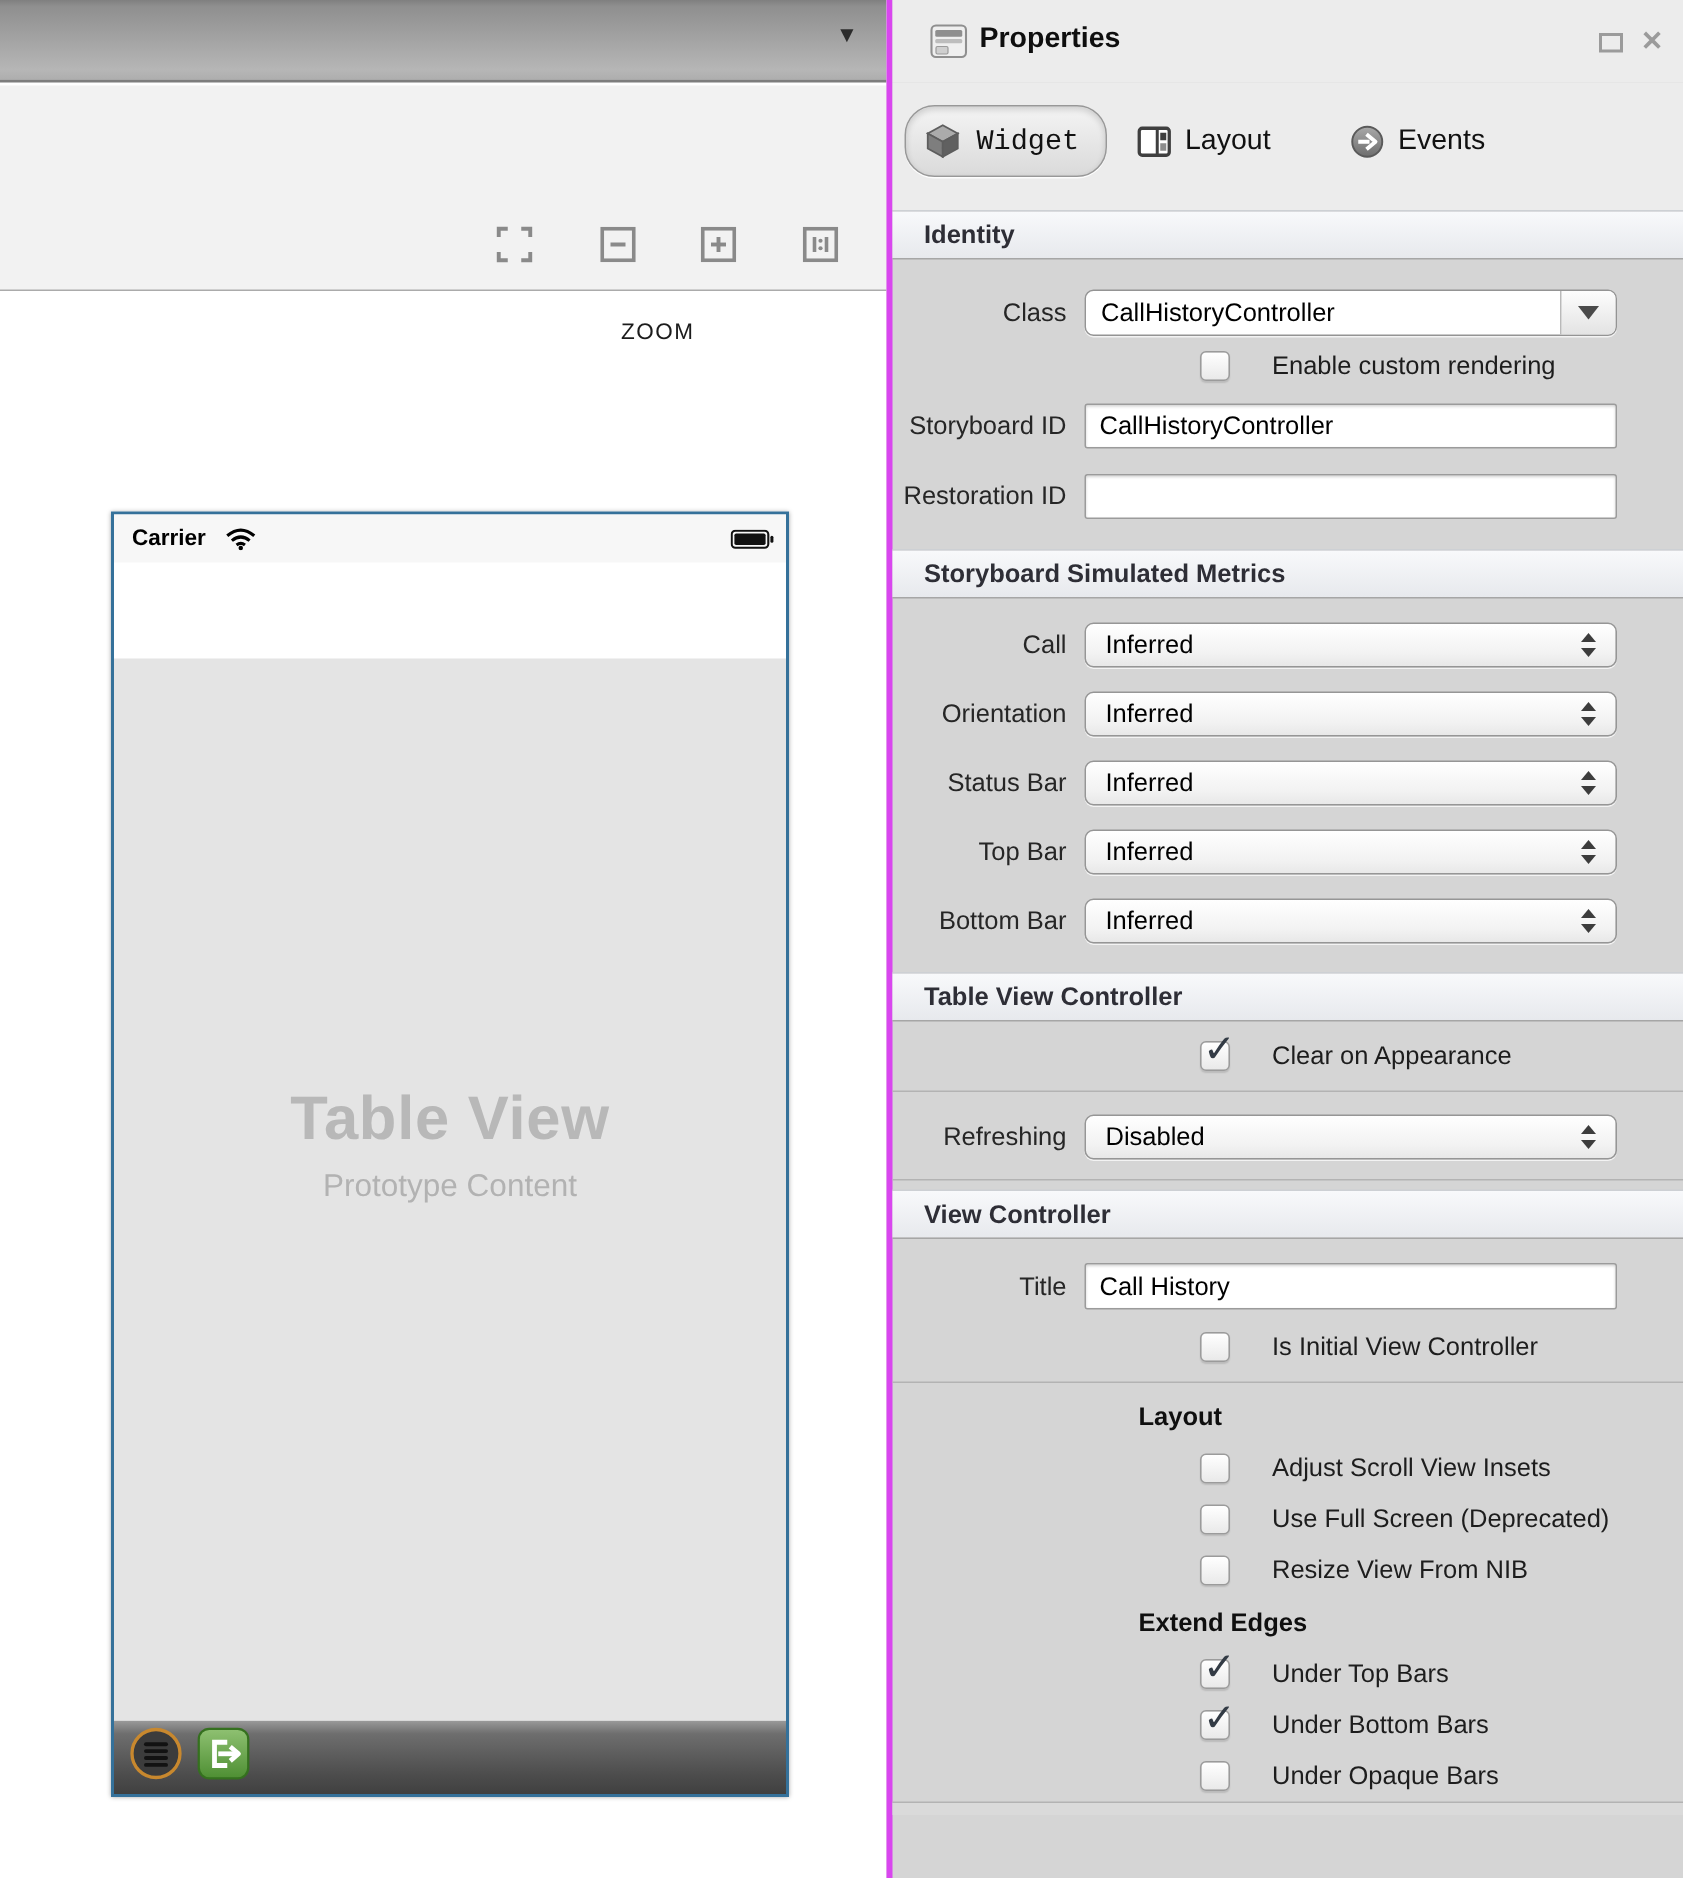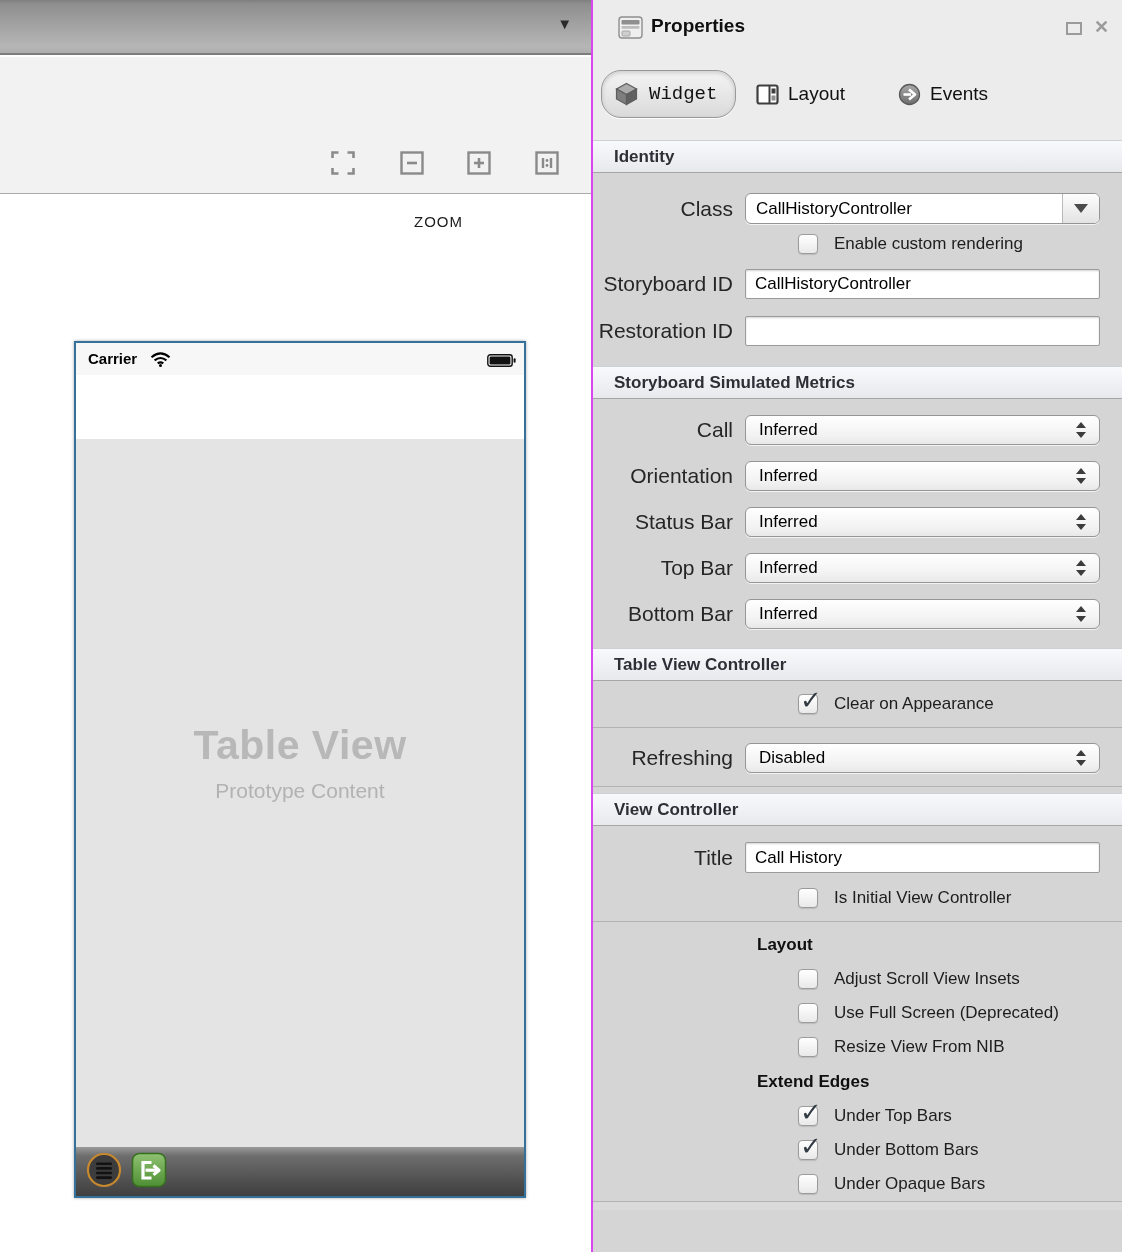--- a/index.html
+++ b/index.html
@@ -28,21 +28,21 @@
   .table-area { height:708px; background:#e4e4e4; position:relative; }
   .tv-title { position:absolute; top:283px; width:100%; text-align:center; font-size:41px;
     font-weight:bold; color:#b8b8b8; letter-spacing:.5px; }
   .tv-sub { position:absolute; top:340px; width:100%; text-align:center; font-size:21px;
     color:#b2b2b2; }
   .device-dock { height:49px; background:linear-gradient(180deg,#9a9a9a 0%,#6e6e6e 18%,#4c4c4c 75%,#404040 100%);
     display:flex; align-items:center; padding-left:9px; gap:7px; }
 
   
   .right-pane { position:absolute; left:591px; top:0; width:531px; height:1252px;
-    background:#d5d5d5; border-left:2px solid #d946ef; }
+    background:#d5d5d5; border-left:4px solid #d946ef; }
   .props-titlebar { height:55px; background:#ececec; position:relative; }
   .props-titlebar .ticon { position:absolute; left:25px; top:16px; }
   .props-title { position:absolute; left:58px; top:15px; font-size:19px; font-weight:bold; color:#0f0f0f; }
   .float-btn { position:absolute; right:40px; top:22px; width:16px; height:13px;
     border:2px solid #9b9b9b; background:none; }
   .close-btn { position:absolute; right:13px; top:13px; font-size:18px; font-weight:bold;
     color:#9b9b9b; background:none; border:none; line-height:1.6; }
 
   .props-tabs { height:85px; background:#ececec; position:relative; }
   .tab { position:absolute; top:15px; height:48px; display:flex; align-items:center; gap:9px;
@@ -53,21 +53,21 @@
   .tab-layout { left:163px; }
   .tab-events { left:305px; }
 
   .sec-header { height:33px; background:linear-gradient(180deg,#f8f9fb,#e7e9ed);
     border-top:1px solid #cdd0d4; border-bottom:1px solid #a6a6a6;
     display:flex; align-items:center; padding-left:21px;
     font-size:17px; font-weight:bold; color:#2e2e36;text-align:right; }
   .mt20{margin-top:20px}.mt19{margin-top:19px}.mt6{margin-top:6px}
 
   .form-row { display:flex; align-items:center; margin-right:12px; }
-  .flabel { width:152px; text-align:right; padding-right:12px; font-size:21px; color:#262626; flex:none; }
+  .flabel { width:128px; text-align:right; padding-right:12px; font-size:17px; color:#262626; flex:none; }
   .indent { margin-left:164px; }
 
   .tfield { width:355px; height:30px; border:1px solid #9b9b9b; background:#fff; border-radius:2px;
     padding:0 9px; font-size:17px; color:#000; box-shadow:inset 0 1px 2px rgba(0,0,0,.18);
     font-family:"Liberation Sans",sans-serif; outline:none; }
   .combo { width:355px; height:31px; border:1px solid #949494; border-radius:6px; background:#fff;
     display:flex; overflow:hidden; box-shadow:0 1px 0 rgba(255,255,255,.7); }
   .combo-text { flex:1; display:flex; align-items:center; padding:0 10px; font-size:17px; color:#000; }
   .combo-btn { width:37px; border-left:1px solid #b9b9b9; background:linear-gradient(180deg,#fdfdfd,#e3e3e3);
     display:flex; align-items:center; justify-content:center; }
@@ -77,21 +77,21 @@
   .popup { width:355px; height:30px; border:1px solid #969696; border-radius:6px;
     background:linear-gradient(180deg,#ffffff,#f2f2f2 70%,#e8e8e8);
     display:flex; align-items:center; padding:0 34px 0 13px; font-size:17px; color:#000;
     position:relative; box-shadow:0 1px 0 rgba(255,255,255,.7); }
   .stepper { position:absolute; right:13px; top:6px; display:flex; flex-direction:column; gap:4px; }
   .stepper .up { width:0;height:0; border-left:5px solid transparent; border-right:5px solid transparent;
     border-bottom:6px solid #3c3c3c; }
   .stepper .dn { width:0;height:0; border-left:5px solid transparent; border-right:5px solid transparent;
     border-top:6px solid #3c3c3c; }
 
-  .check-row { display:flex; align-items:center; gap:16px;padding-left:41px; }
+  .check-row { display:flex; align-items:center; gap:28px;padding-left:41px; }
   .checkbox { position:relative; width:20px; height:20px; flex:none; border:1px solid #9b9b9b;
     border-radius:4px; background:linear-gradient(180deg,#ffffff,#e9e9e9);
     box-shadow:0 1px 1px rgba(0,0,0,.12); }
   .checkbox .check { display:none; position:absolute; top:-10px; left:1px; font-family:"DejaVu Sans",sans-serif;
     font-size:26px; font-weight:bold; color:#333b45; }
   .checkbox.checked .check { display:block; }
   .clabel { font-size:17px; color:#1d1d1d; }
   .subhead { font-size:17px; font-weight:bold; color:#0f0f0f; }
   .sep { height:1px; background:#b3b3b3; }
   .bottom-strip { height:8px; background:#dadada; margin-top:0; }

